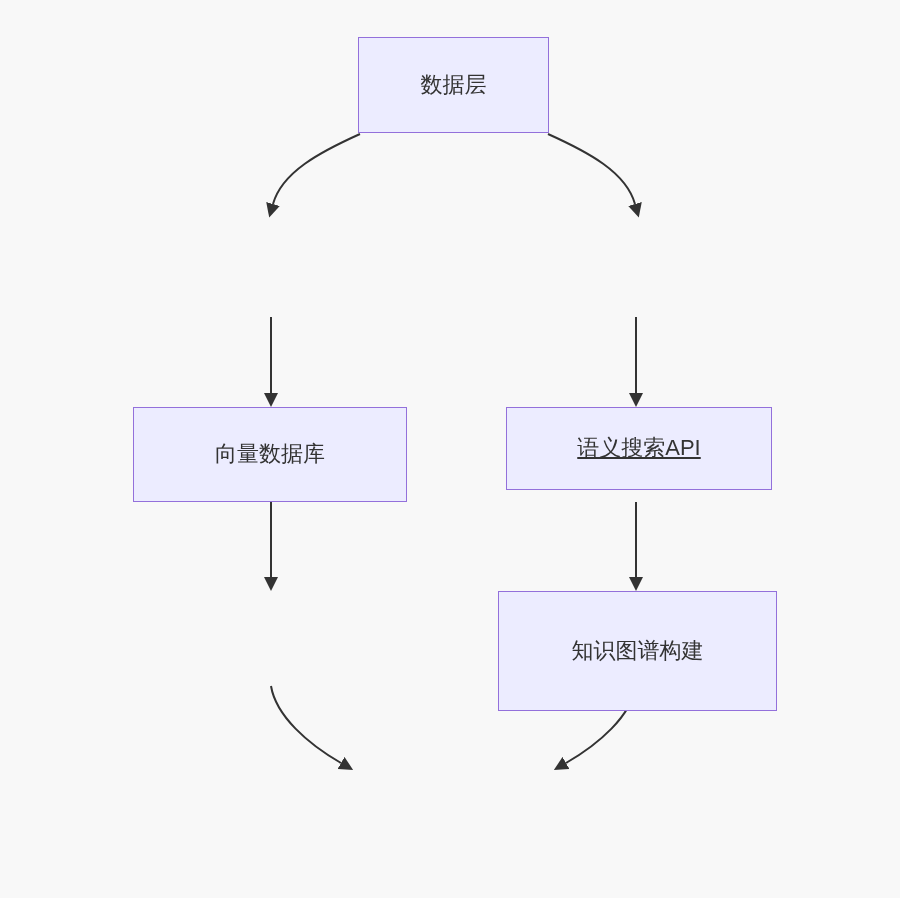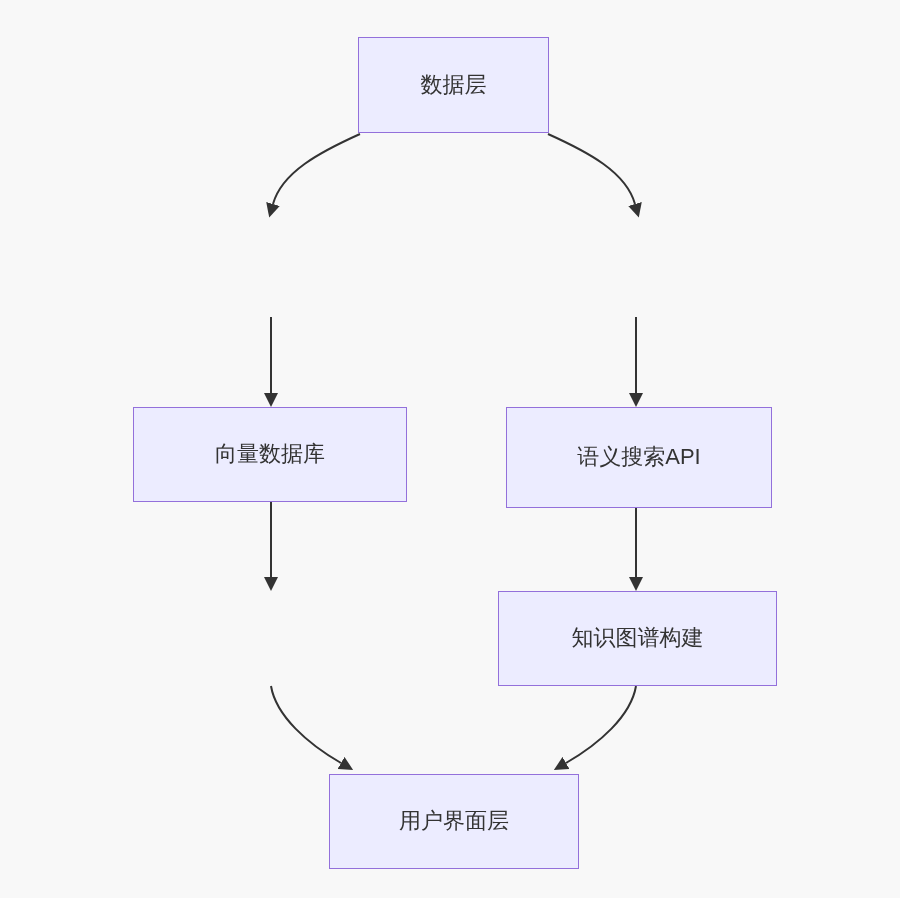--- a/index.html
+++ b/index.html
@@ -36,23 +36,23 @@
     display: flex;
     align-items: center;
     justify-content: center;
     text-align: center;
     line-height: 1.2;
   }
   .n-data-layer   { left: 358px; top: 37px;  width: 191px; height: 96px; }
   .n-distributed  { left: 119px; top: 222px; width: 309px; height: 95px; }
   .n-vector       { left: 512px; top: 222px; width: 248px; height: 95px; }
   .n-realtime     { left: 133px; top: 407px; width: 274px; height: 95px; }
-  .n-semantic     { left: 506px; top: 407px; width: 266px; height: 101px; }
+  .n-semantic     { left: 506px; top: 407px; width: 266px; height: 83px; text-decoration: underline; }
   .n-collab       { left: 133px; top: 591px; width: 279px; height: 95px; }
-  .n-knowledge    { left: 498px; top: 591px; width: 279px; height: 95px; }
+  .n-knowledge    { left: 498px; top: 591px; width: 279px; height: 120px; }
   .n-ui           { left: 329px; top: 774px; width: 250px; height: 95px; }
 </style>
 </head>
 <body>
 
 <div class="canvas">
 
   <svg class="edge-layer" width="900" height="898" viewBox="0 0 900 898" xmlns="http://www.w3.org/2000/svg">
     <defs>
       <marker id="arrowhead" viewBox="0 0 10 10" refX="0" refY="5" markerUnits="userSpaceOnUse" markerWidth="14" markerHeight="14" orient="auto">
@@ -74,17 +74,14 @@
   </div>
   <div class="node n-realtime">
     <span>向量数据库</span>
   </div>
   <div class="node n-semantic">
     <span>语义搜索API</span>
   </div>
   <div class="node n-knowledge">
     <span>知识图谱构建</span>
   </div>
-  <div class="node n-ui">
-    <span>用户界面层</span>
-  </div>
 
 </div>
 
 </body></html>

